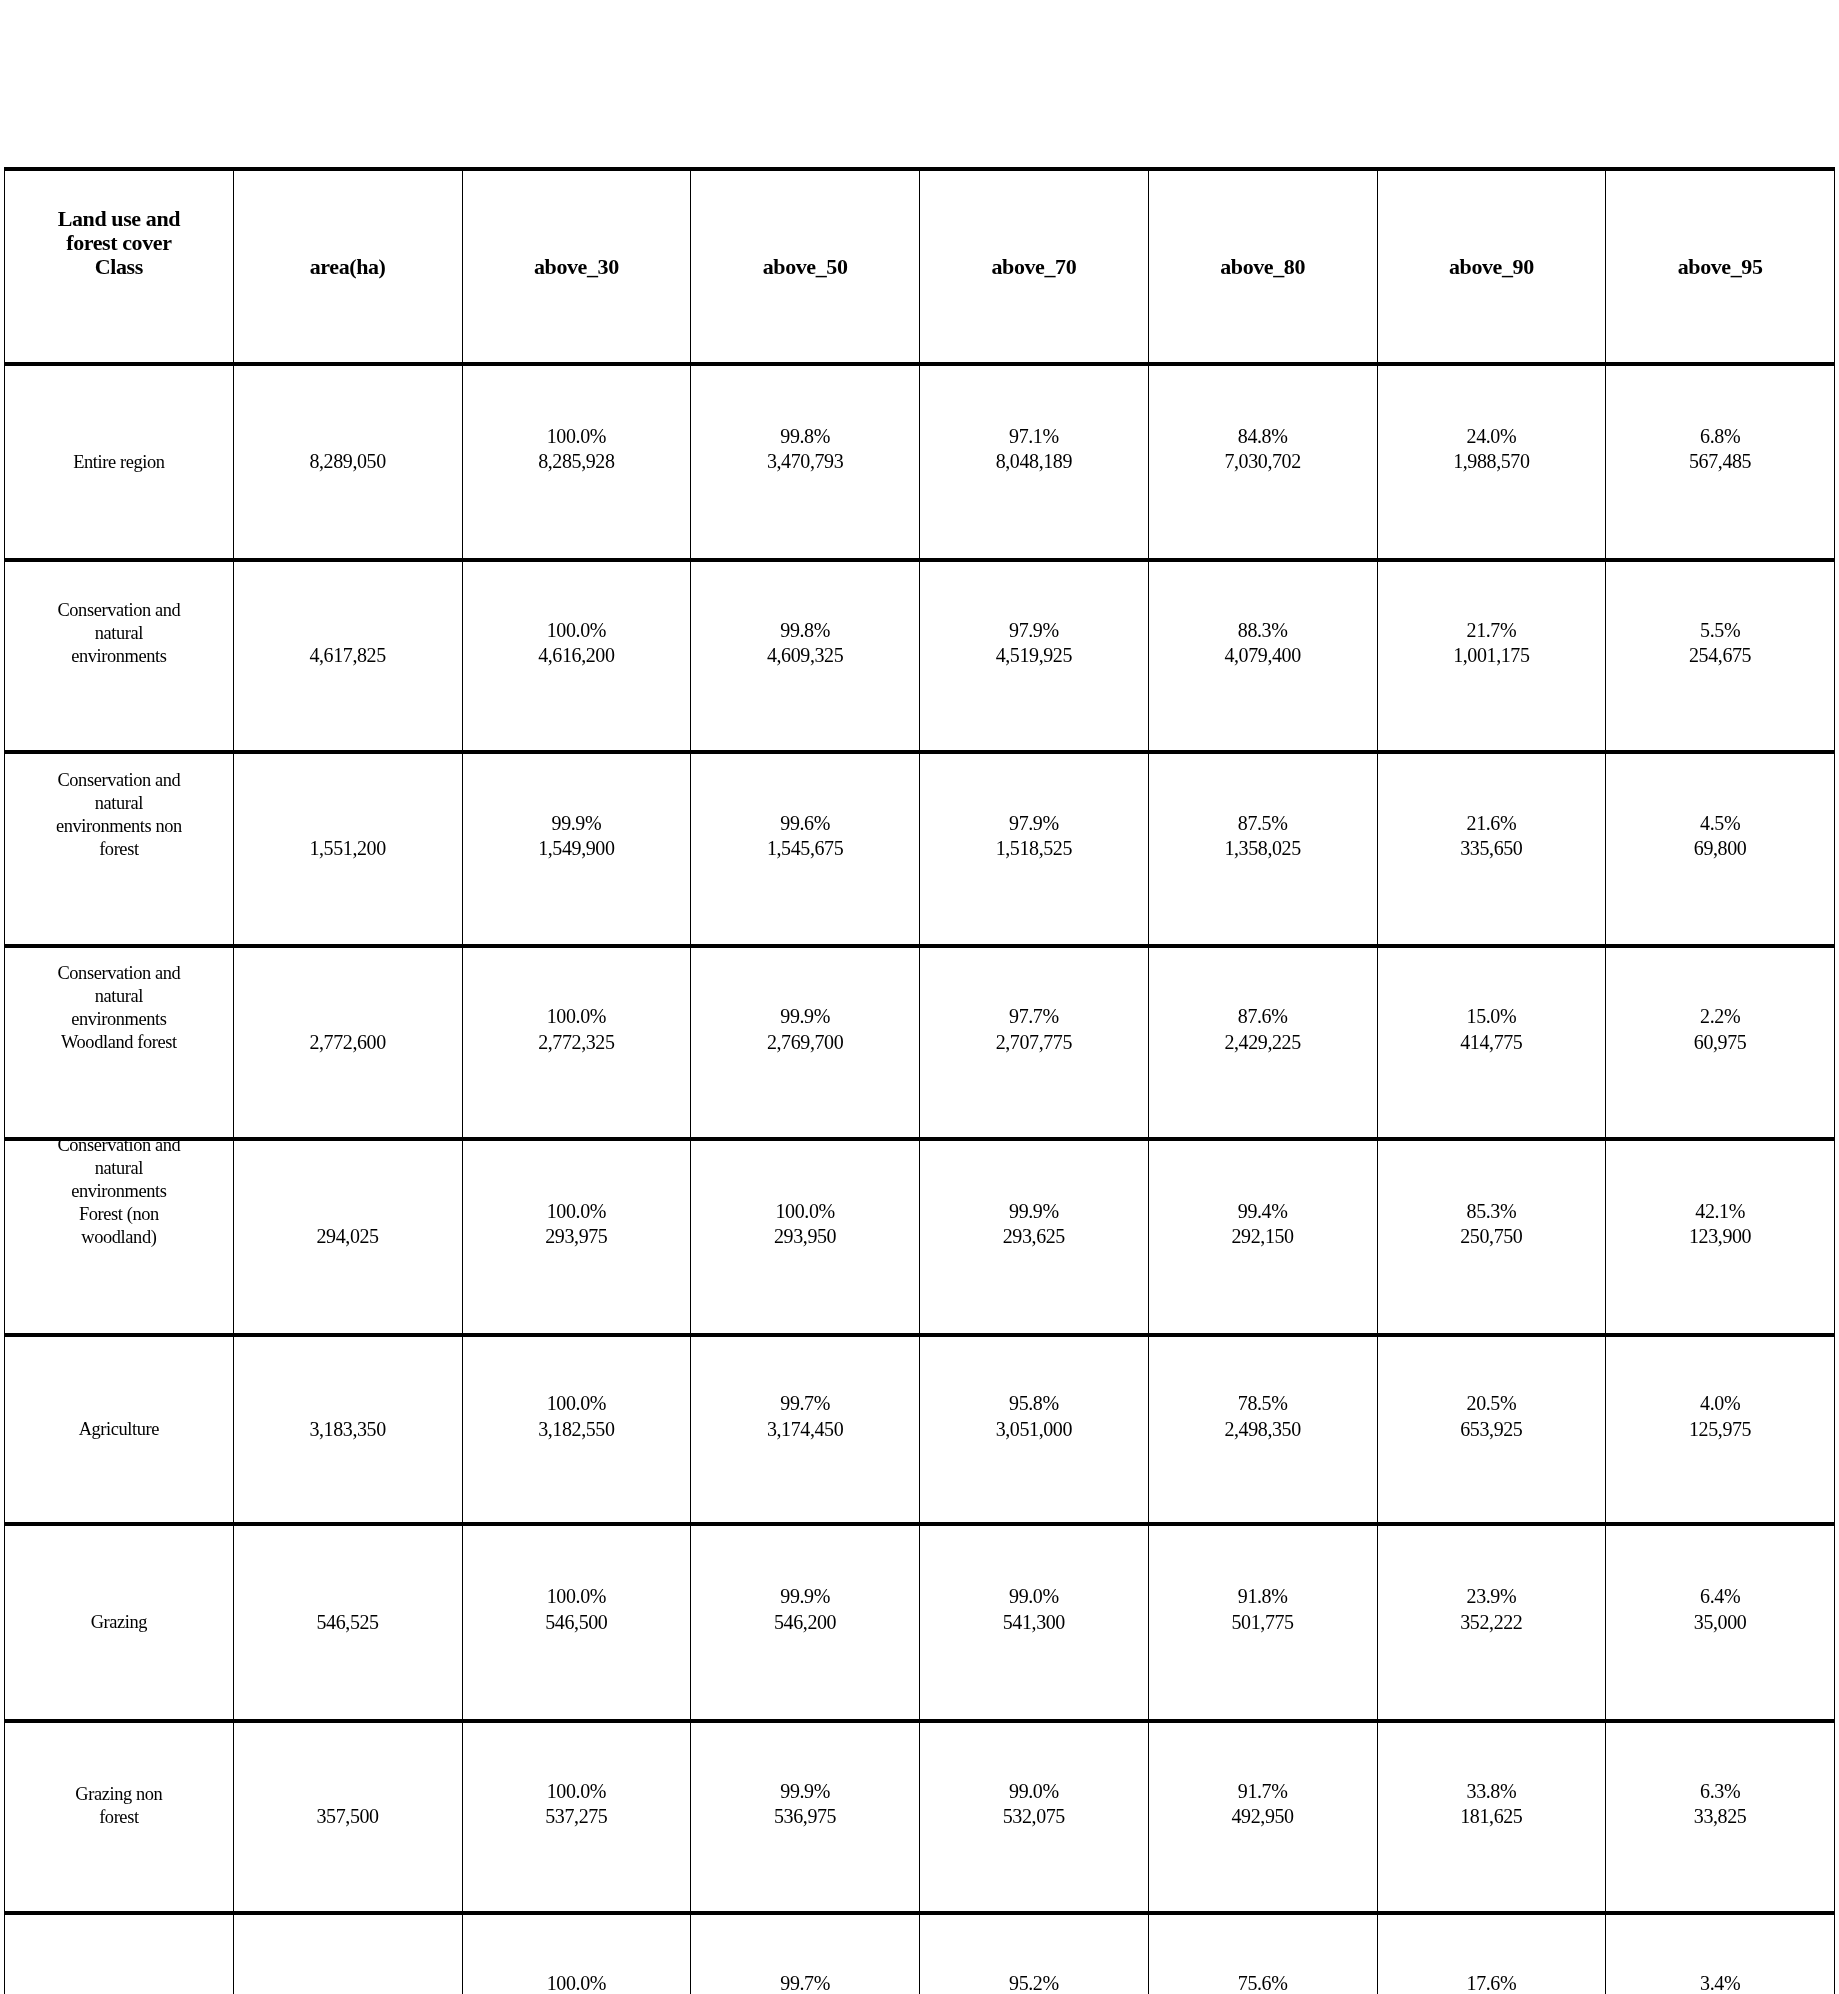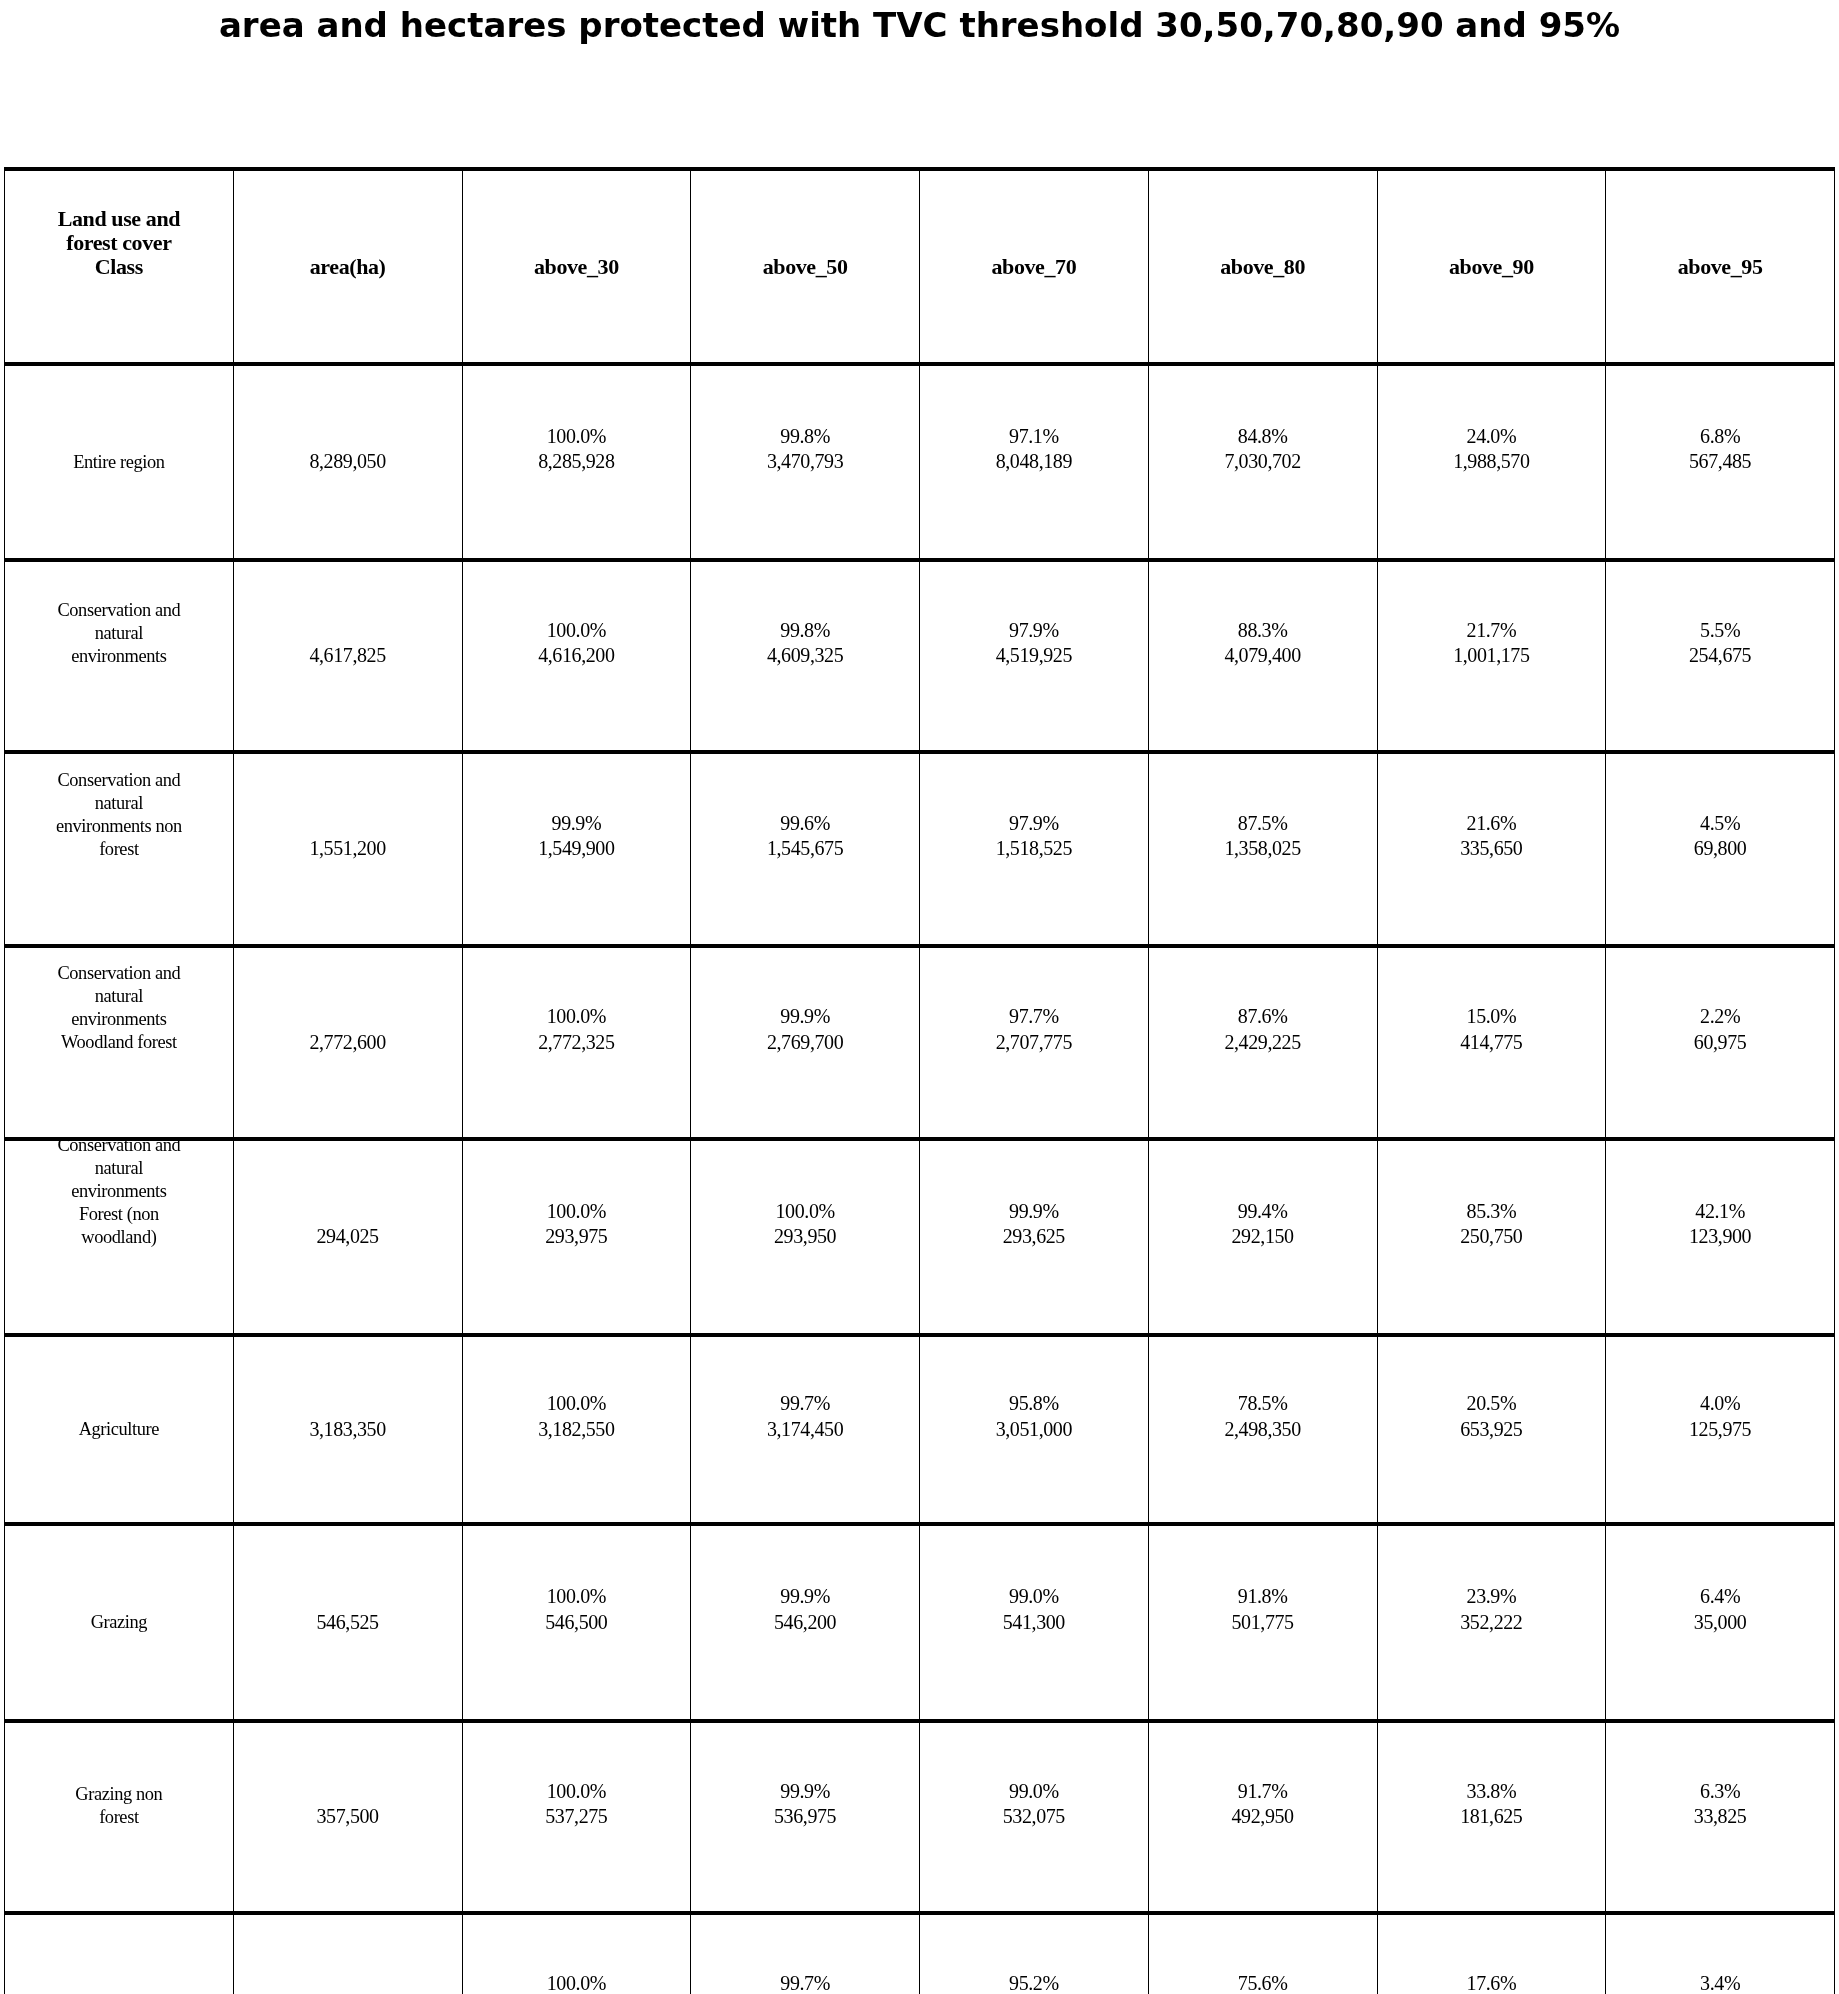--- a/index.html
+++ b/index.html
@@ -17,21 +17,20 @@
 
   .hc, .lc, .cc { position:absolute; left:3.2px; right:3.2px; text-align:center; letter-spacing:-0.4px; }
   .hc { bottom:calc(50% - 12px); font-weight:bold; font-size:22px; line-height:24px; white-space:pre-line; }
   .lc { bottom:calc(50% - 11.6px); font-weight:normal; font-size:18.4px; line-height:23px; white-space:pre-line; }
   .cc { bottom:calc(50% - 12.8px); font-size:20px; line-height:25.5px; }
 </style>
 </head>
 <body>
 
 <div class="title">
-  <div>area and hectares protected with TVC threshold 30,50,70,80,90 and 95%</div>
 </div>
 
 <table class="data">
   <colgroup>
     <col style="width:12.5%">
       <col style="width:12.5%">
       <col style="width:12.5%">
       <col style="width:12.5%">
     <col style="width:12.5%">
       <col style="width:12.5%">

